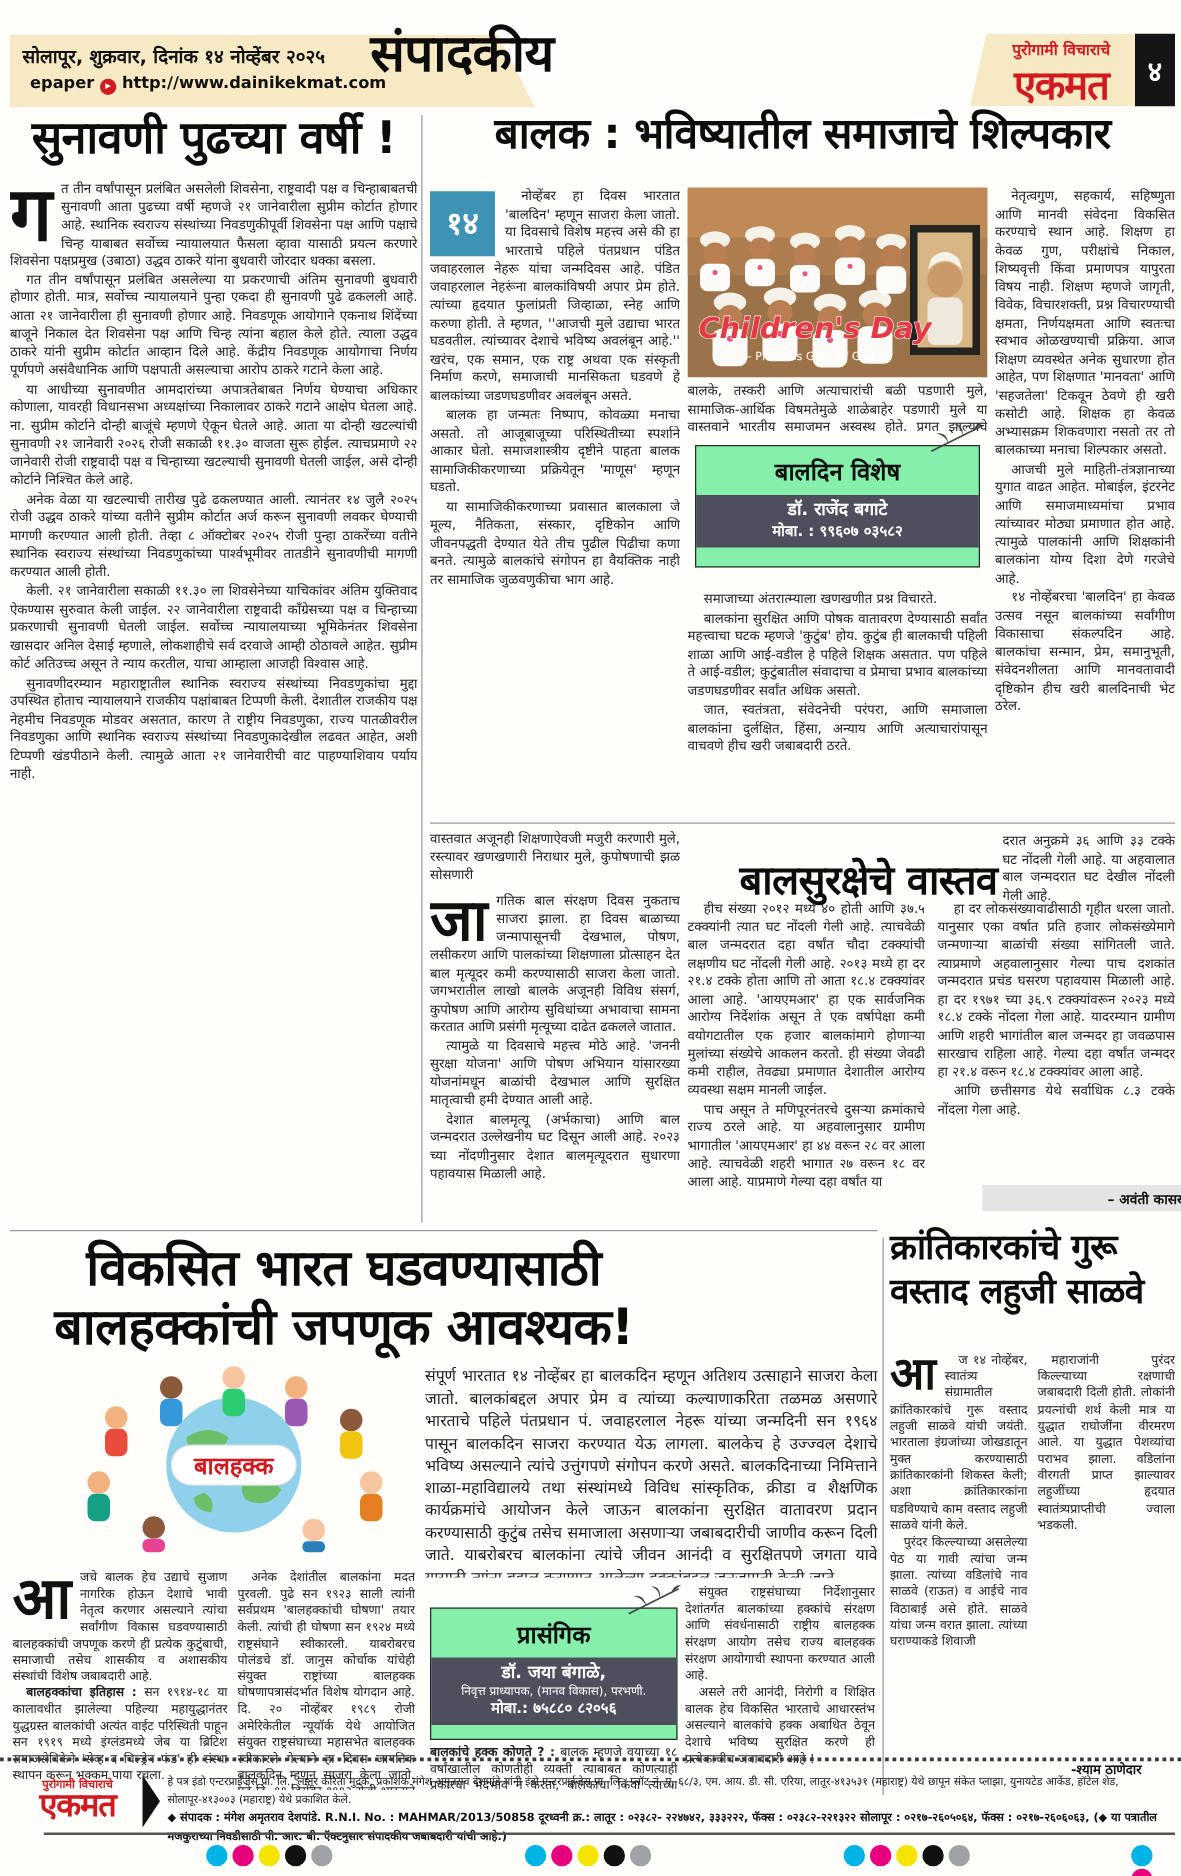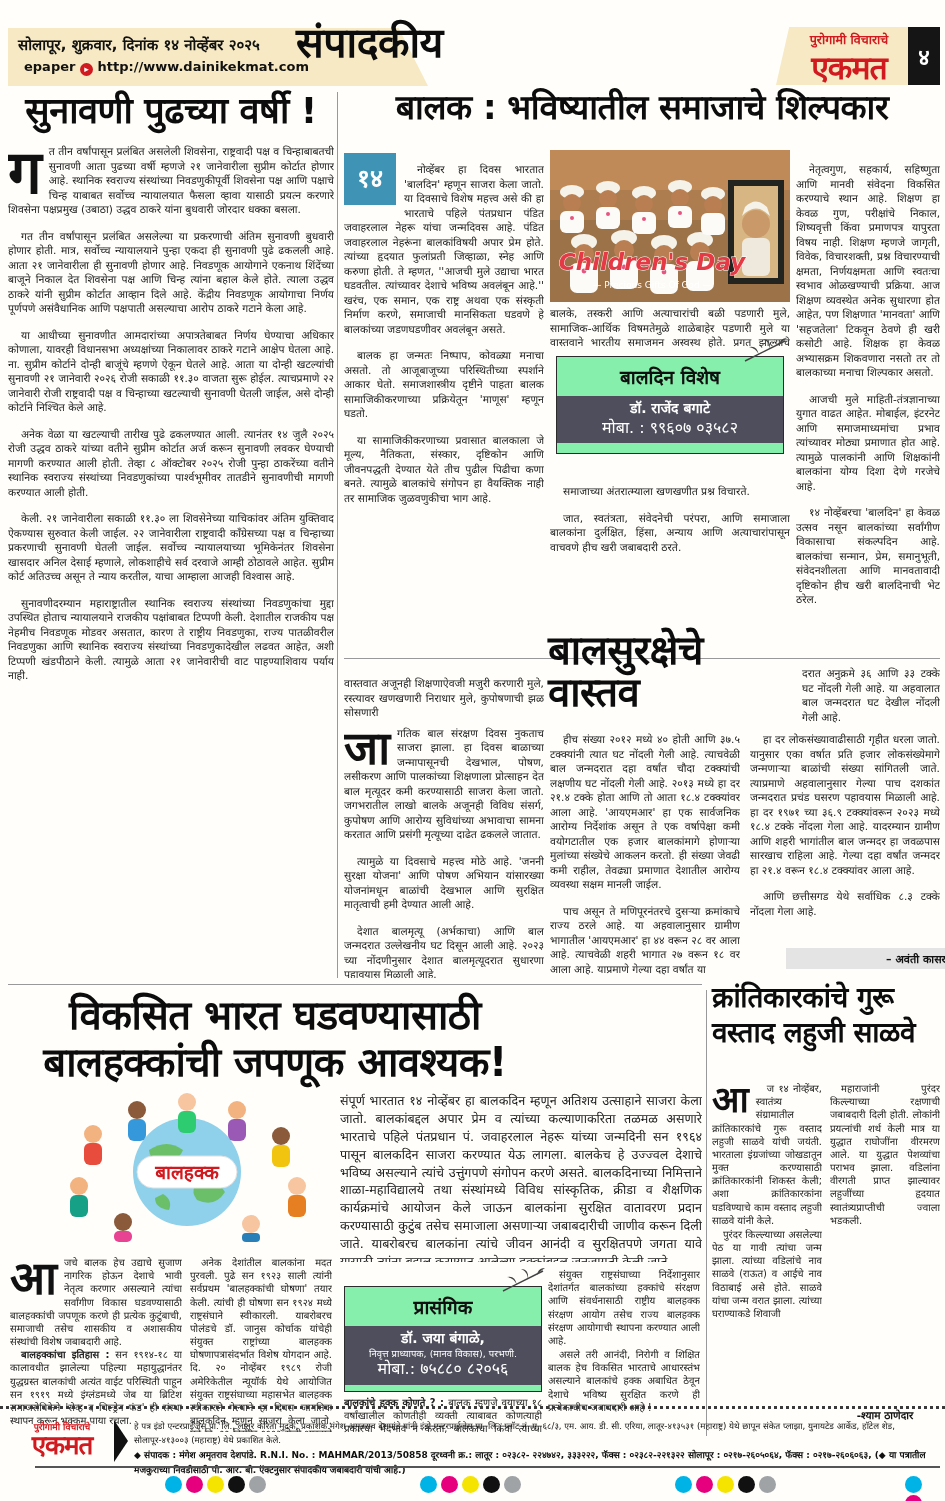--- a/index.html
+++ b/index.html
@@ -3,36 +3,36 @@
 <meta charset="utf-8">
 <style>
   *{margin:0;padding:0;box-sizing:border-box}
   html,body{background:#e8e8e8}
   .page{position:relative;width:945px;height:1501px;margin:0 auto;background:#fffefa;
         font-family:"DejaVu Sans","Liberation Sans",sans-serif;color:#1c1c1c;overflow:hidden}
   .abs{position:absolute}
   .just{text-align:justify}
   .bdy{font-size:10.6px;line-height:1.37;overflow:hidden;text-align:justify;color:#222}
   .bdy9{font-size:9.9px;line-height:1.33;overflow:hidden;text-align:justify;color:#222}
-  .bdy p{margin:12px 0 1px;text-indent:13px}
+  .bdy p{margin:0 0 1px;text-indent:13px}
   .bdy9 p{margin:0 0 1px;text-indent:11px}
   .hl{font-weight:bold;color:#0c0c0c;letter-spacing:-0.5px;line-height:1.05}
   .dropcap{float:left;font-weight:bold;font-size:60px;line-height:.8;padding:4px 7px 0 0;color:#111}
   .dropcap.sm{font-size:46px}
   .dc-box{float:left;width:52px;height:52px;background:#3f93b4;color:#fff;font-weight:bold;
           font-size:25px;display:flex;align-items:center;justify-content:center;margin:3px 8px 2px 0}
   .vr{position:absolute;width:1px;background:#999}
   .hr{position:absolute;height:1px;background:#999}
   .cream{background:#f6e9c3}
   .spec{position:absolute;border:1.5px solid #2b2b2b;background:#86efac}
   .spec .t{font-size:19px;font-weight:bold;text-align:center;padding:7px 2px 6px;color:#101010}
   .spec .a{background:#4e4e5c;color:#fff;text-align:center;padding:4px 21px 5px}
   .spec .a .n{font-size:14px;font-weight:bold;line-height:1.25}
   .spec .a .r{font-size:9.5px;line-height:1.25}
-  .spec .a .m{font-size:16px;font-weight:normal;line-height:1.3}
+  .spec .a .m{font-size:12px;font-weight:bold;line-height:1.3}
   .twig{position:absolute;right:-4px;top:-20px}
   .byline-box{background:#e4e4e4;text-align:right;font-weight:bold;font-size:11px;padding:3px 9px;color:#111}
   .subhead{font-weight:bold}
   .headline-click{cursor:pointer}
   .dots span{display:inline-block;width:17px;height:17px;border-radius:50%;margin-right:4px;vertical-align:middle}
 </style>
 </head>
 <body>
 
 <div class="page">
@@ -156,20 +156,21 @@
     <div class="t">बालदिन विशेष</div>
     <div class="a">
       <div class="n">डॉ. राजेंद बगाटे</div>
       <div class="m">मोबा. : ९९६०७ ०३५८२</div>
     </div>
   </div>
 
   <div class="abs bdy" style="left:550px;top:472px;width:240px;height:196px">
     <div>
         <p>समाजाच्या अंतरात्म्याला खणखणीत प्रश्न विचारते.</p>
+        <p>बालकांना सुरक्षित आणि पोषक वातावरण देण्यासाठी सर्वांत महत्त्वाचा घटक म्हणजे 'कुटुंब' होय. कुटुंब ही बालकाची पहिली शाळा आणि आई-वडील हे पहिले शिक्षक असतात. पण पहिले ते आई-वडील; कुटुंबातील संवादाचा व प्रेमाचा प्रभाव बालकांच्या जडणघडणीवर सर्वांत अधिक असतो.</p>
         <p>जात, स्वतंत्रता, संवेदनेची परंपरा, आणि समाजाला बालकांना दुर्लक्षित, हिंसा, अन्याय आणि अत्याचारांपासून वाचवणे हीच खरी जबाबदारी ठरते.</p>
       </div>
   </div>
 
   <div class="abs bdy" style="left:796px;top:150px;width:144px;height:506px">
     <div>
         <p>नेतृत्वगुण, सहकार्य, सहिष्णुता आणि मानवी संवेदना विकसित करण्याचे स्थान आहे. शिक्षण हा केवळ गुण, परीक्षांचे निकाल, शिष्यवृत्ती किंवा प्रमाणपत्र यापुरता विषय नाही. शिक्षण म्हणजे जागृती, विवेक, विचारशक्ती, प्रश्न विचारण्याची क्षमता, निर्णयक्षमता आणि स्वतःचा स्वभाव ओळखण्याची प्रक्रिया. आज शिक्षण व्यवस्थेत अनेक सुधारणा होत आहेत, पण शिक्षणात 'मानवता' आणि 'सहजतेला' टिकवून ठेवणे ही खरी कसोटी आहे. शिक्षक हा केवळ अभ्यासक्रम शिकवणारा नसतो तर तो बालकाच्या मनाचा शिल्पकार असतो.</p>
         <p>आजची मुले माहिती-तंत्रज्ञानाच्या युगात वाढत आहेत. मोबाईल, इंटरनेट आणि समाजमाध्यमांचा प्रभाव त्यांच्यावर मोठ्या प्रमाणात होत आहे. त्यामुळे पालकांनी आणि शिक्षकांनी बालकांना योग्य दिशा देणे गरजेचे आहे.</p>
         <p>१४ नोव्हेंबरचा 'बालदिन' हा केवळ उत्सव नसून बालकांच्या सर्वांगीण विकासाचा संकल्पदिन आहे. बालकांचा सन्मान, प्रेम, समानुभूती, संवेदनशीलता आणि मानवतावादी दृष्टिकोन हीच खरी बालदिनाची भेट ठरेल.</p>
       </div>
@@ -180,21 +181,21 @@
     <div style="margin-top:6px">
       <span class="dropcap sm">जा</span>
       <span>गतिक बाल संरक्षण दिवस नुकताच साजरा झाला. हा दिवस बाळाच्या जन्मापासूनची देखभाल, पोषण, लसीकरण आणि पालकांच्या शिक्षणाला प्रोत्साहन देत बाल मृत्यूदर कमी करण्यासाठी साजरा केला जातो. जगभरातील लाखो बालके अजूनही विविध संसर्ग, कुपोषण आणि आरोग्य सुविधांच्या अभावाचा सामना करतात आणि प्रसंगी मृत्यूच्या दाढेत ढकलले जातात.</span>
     </div>
     <div>
         <p>त्यामुळे या दिवसाचे महत्त्व मोठे आहे. 'जननी सुरक्षा योजना' आणि पोषण अभियान यांसारख्या योजनांमधून बाळांची देखभाल आणि सुरक्षित मातृत्वाची हमी देण्यात आली आहे.</p>
         <p>देशात बालमृत्यू (अर्भकाचा) आणि बाल जन्मदरात उल्लेखनीय घट दिसून आली आहे. २०२३ च्या नोंदणीनुसार देशात बालमृत्यूदरात सुधारणा पहावयास मिळाली आहे.</p>
       </div>
   </div>
 
-  <div class="abs hl headline-click" style="left:548px;top:629px;width:250px;font-size:40px;text-align:left">बालसुरक्षेचे वास्तव</div>
+  <div class="abs hl headline-click" style="left:548px;top:688px;width:250px;font-size:32px;text-align:right">बालसुरक्षेचे वास्तव</div>
   <div class="abs bdy" style="left:802px;top:666px;width:138px;height:64px">दरात अनुक्रमे ३६ आणि ३३ टक्के घट नोंदली गेली आहे. या अहवालात बाल जन्मदरात घट देखील  नोंदली गेली आहे.</div>
 
   <div class="abs bdy" style="left:550px;top:720px;width:190px;height:260px">
     <div>
         <p>हीच संख्या २०१२ मध्ये ४० होती आणि ३७.५ टक्क्यांनी त्यात घट नोंदली गेली आहे. त्याचवेळी बाल जन्मदरात दहा वर्षांत चौदा टक्क्यांची लक्षणीय घट नोंदली गेली आहे. २०१३ मध्ये हा दर २१.४ टक्के होता आणि तो आता १८.४ टक्क्यांवर आला आहे. 'आयएमआर' हा एक सार्वजनिक आरोग्य निर्देशांक असून ते एक वर्षापेक्षा कमी वयोगटातील एक हजार बालकांमागे होणाऱ्या मुलांच्या संख्येचे आकलन करतो. ही संख्या जेवढी कमी राहील, तेवढ्या प्रमाणात देशातील आरोग्य व्यवस्था सक्षम मानली जाईल.</p>
         <p>पाच असून ते मणिपूरनंतरचे दुसऱ्या क्रमांकाचे राज्य ठरले आहे. या अहवालानुसार ग्रामीण भागातील 'आयएमआर' हा ४४ वरून २८ वर आला आहे. त्याचवेळी शहरी भागात २७ वरून १८ वर आला आहे. याप्रमाणे गेल्या दहा वर्षांत या</p>
       </div>
   </div>
   <div class="abs bdy" style="left:750px;top:720px;width:190px;height:224px">
     <div>

